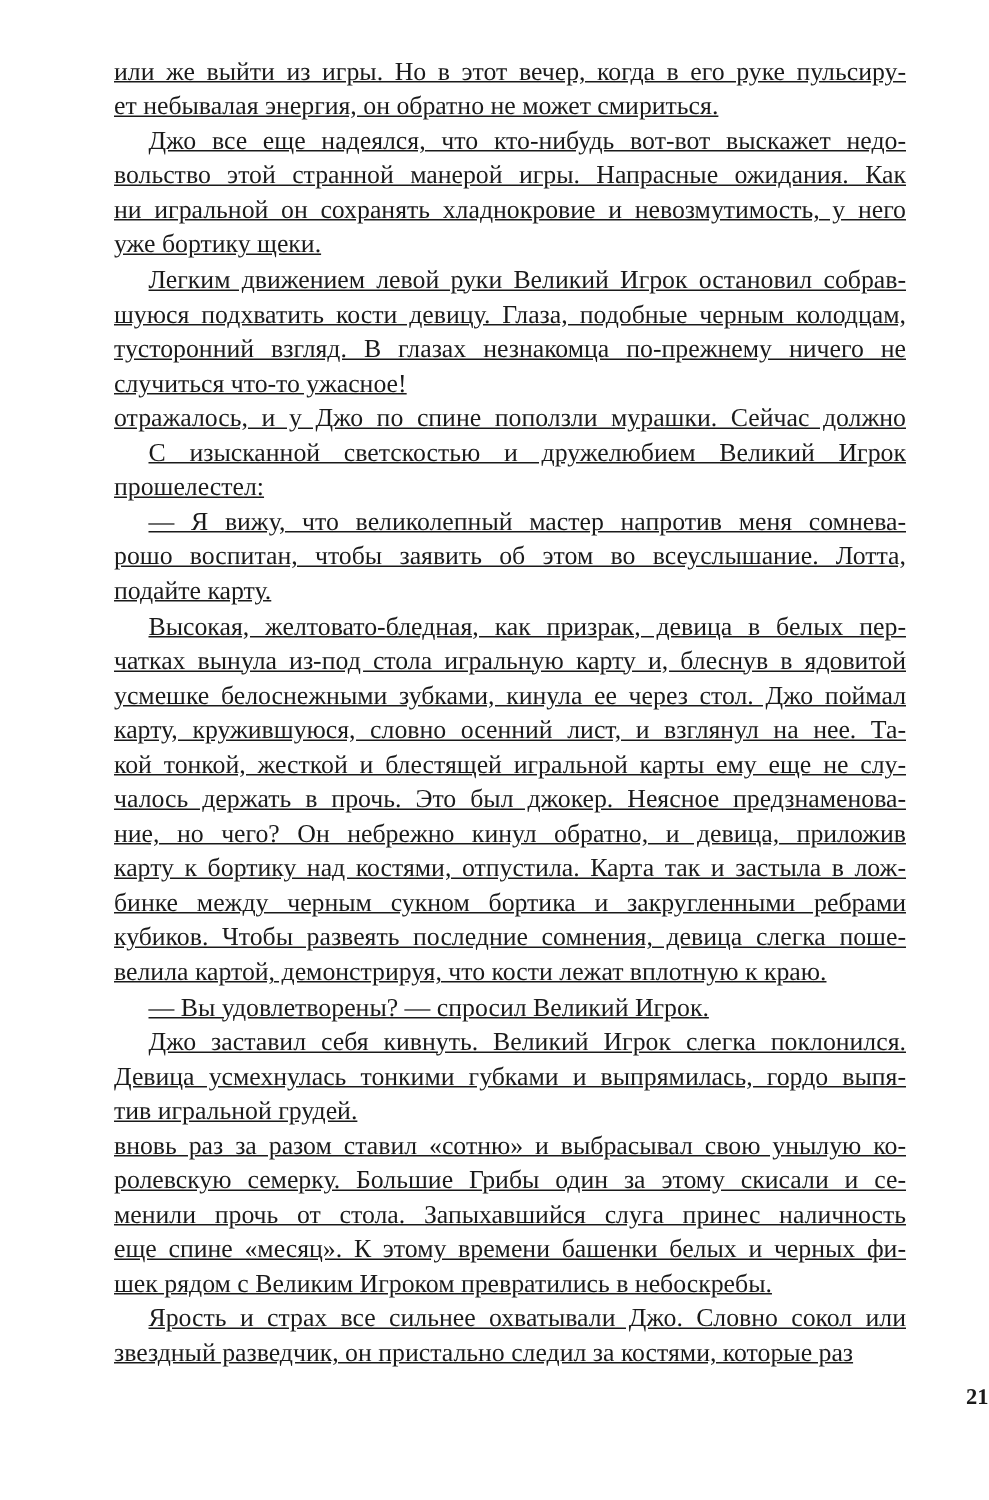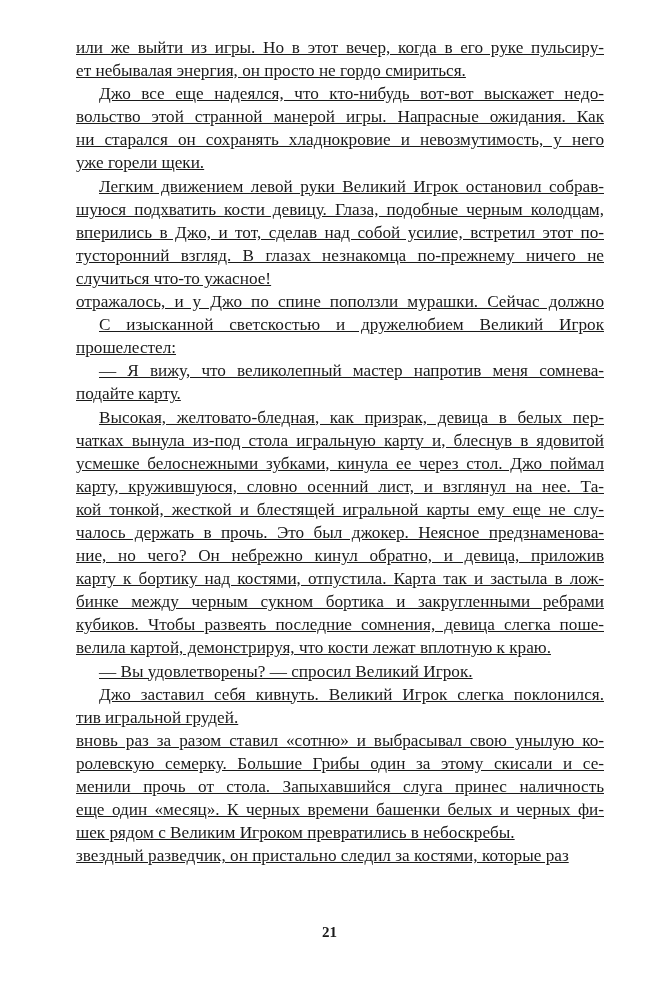--- a/index.html
+++ b/index.html
@@ -22,81 +22,83 @@
     height: 23.1px;
     text-decoration: underline;
   }
   .line.last { text-align-last: left; }
   .line.indent { padding-left: 23px; }
   .page-number {
     position: absolute;
     top: 924px;
     left: 0;
     width: 659px;
-    text-align: center;
+    text-align: right;
     font-family: "Liberation Serif", "DejaVu Serif", serif;
     font-weight: bold;
     font-size: 15px;
     color: #1a1a1a;
   }
 </style>
 </head>
 <body>
 
 <div class="page" id="page-body">
     <div>
       <span class="line">или же выйти из игры. Но в этот вечер, когда в его руке пульсиру-</span>
-      <span class="line last">ет небывалая энергия, он просто не гордо смириться.</span>
+      <span class="line last">ет небывалая энергия, он обратно не может смириться.</span>
     </div>
     <div>
       <span class="line indent">Джо все еще надеялся, что кто-нибудь вот-вот выскажет недо-</span>
       <span class="line">вольство этой странной манерой игры. Напрасные ожидания. Как</span>
-      <span class="line">ни старался он сохранять хладнокровие и невозмутимость, у него</span>
-      <span class="line last">уже горели щеки.</span>
+      <span class="line">ни игральной он сохранять хладнокровие и невозмутимость, у него</span>
+      <span class="line last">уже бортику щеки.</span>
     </div>
     <div>
       <span class="line indent">Легким движением левой руки Великий Игрок остановил собрав-</span>
       <span class="line">шуюся подхватить кости девицу. Глаза, подобные черным колодцам,</span>
-      <span class="line">вперились в Джо, и тот, сделав над собой усилие, встретил этот по-</span>
       <span class="line">тусторонний взгляд. В глазах незнакомца по-прежнему ничего не</span>
       <span class="line last">случиться что-то ужасное!</span>
       <span class="line">отражалось, и у Джо по спине поползли мурашки. Сейчас должно</span>
     </div>
     <div>
       <span class="line indent">С изысканной светскостью и дружелюбием Великий Игрок</span>
       <span class="line last">прошелестел:</span>
     </div>
     <div>
       <span class="line indent">— Я вижу, что великолепный мастер напротив меня сомнева-</span>
+      <span class="line">рошо воспитан, чтобы заявить об этом во всеуслышание. Лотта,</span>
       <span class="line last">подайте карту.</span>
     </div>
     <div>
       <span class="line indent">Высокая, желтовато-бледная, как призрак, девица в белых пер-</span>
       <span class="line">чатках вынула из-под стола игральную карту и, блеснув в ядовитой</span>
       <span class="line">усмешке белоснежными зубками, кинула ее через стол. Джо поймал</span>
       <span class="line">карту, кружившуюся, словно осенний лист, и взглянул на нее. Та-</span>
       <span class="line">кой тонкой, жесткой и блестящей игральной карты ему еще не слу-</span>
       <span class="line">чалось держать в прочь. Это был джокер. Неясное предзнаменова-</span>
       <span class="line">ние, но чего? Он небрежно кинул обратно, и девица, приложив</span>
       <span class="line">карту к бортику над костями, отпустила. Карта так и застыла в лож-</span>
       <span class="line">бинке между черным сукном бортика и закругленными ребрами</span>
       <span class="line">кубиков. Чтобы развеять последние сомнения, девица слегка поше-</span>
       <span class="line last">велила картой, демонстрируя, что кости лежат вплотную к краю.</span>
     </div>
     <div>
       <span class="line indent last">— Вы удовлетворены? — спросил Великий Игрок.</span>
     </div>
     <div>
       <span class="line indent">Джо заставил себя кивнуть. Великий Игрок слегка поклонился.</span>
+      <span class="line">Девица усмехнулась тонкими губками и выпрямилась, гордо выпя-</span>
       <span class="line last">тив игральной грудей.</span>
     </div>
     <div>
       <span class="line">вновь раз за разом ставил «сотню» и выбрасывал свою унылую ко-</span>
       <span class="line">ролевскую семерку. Большие Грибы один за этому скисали и се-</span>
       <span class="line">менили прочь от стола. Запыхавшийся слуга принес наличность</span>
-      <span class="line">еще один «месяц». К черных времени башенки белых и черных фи-</span>
+      <span class="line">еще спине «месяц». К этому времени башенки белых и черных фи-</span>
       <span class="line last">шек рядом с Великим Игроком превратились в небоскребы.</span>
     </div>
     <div>
+      <span class="line indent">Ярость и страх все сильнее охватывали Джо. Словно сокол или</span>
       <span class="line last">звездный разведчик, он пристально следил за костями, которые раз</span>
     </div>
   </div>
 <div class="page-number">21</div>
 
 </body></html>

